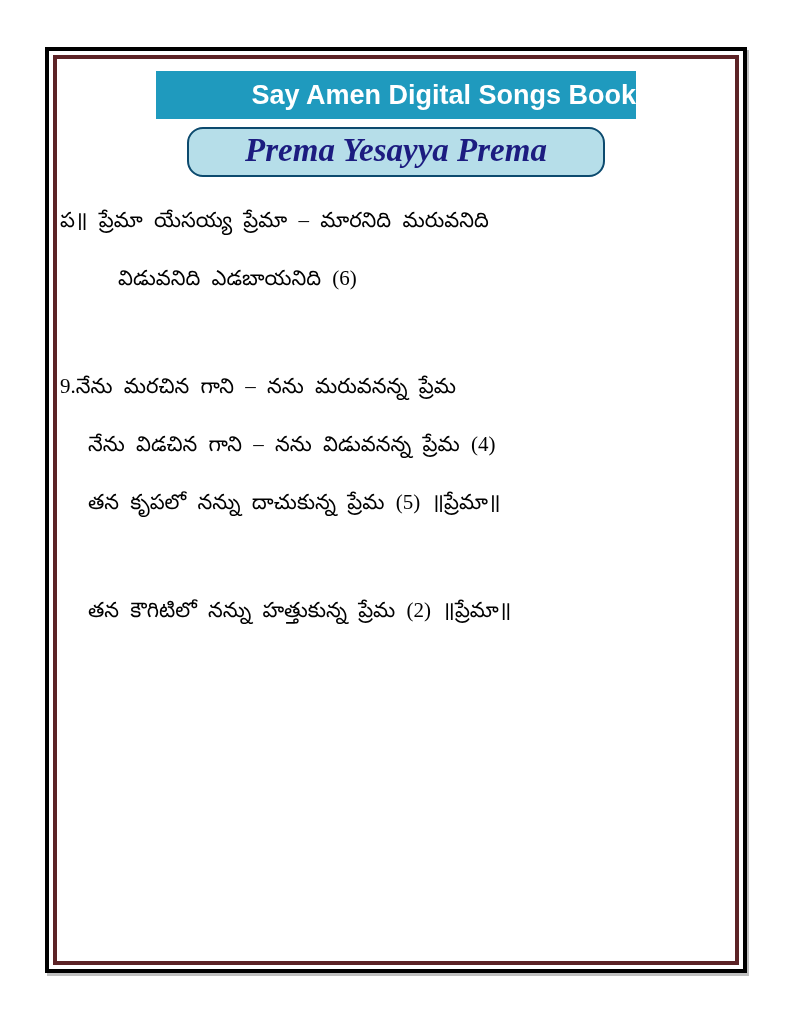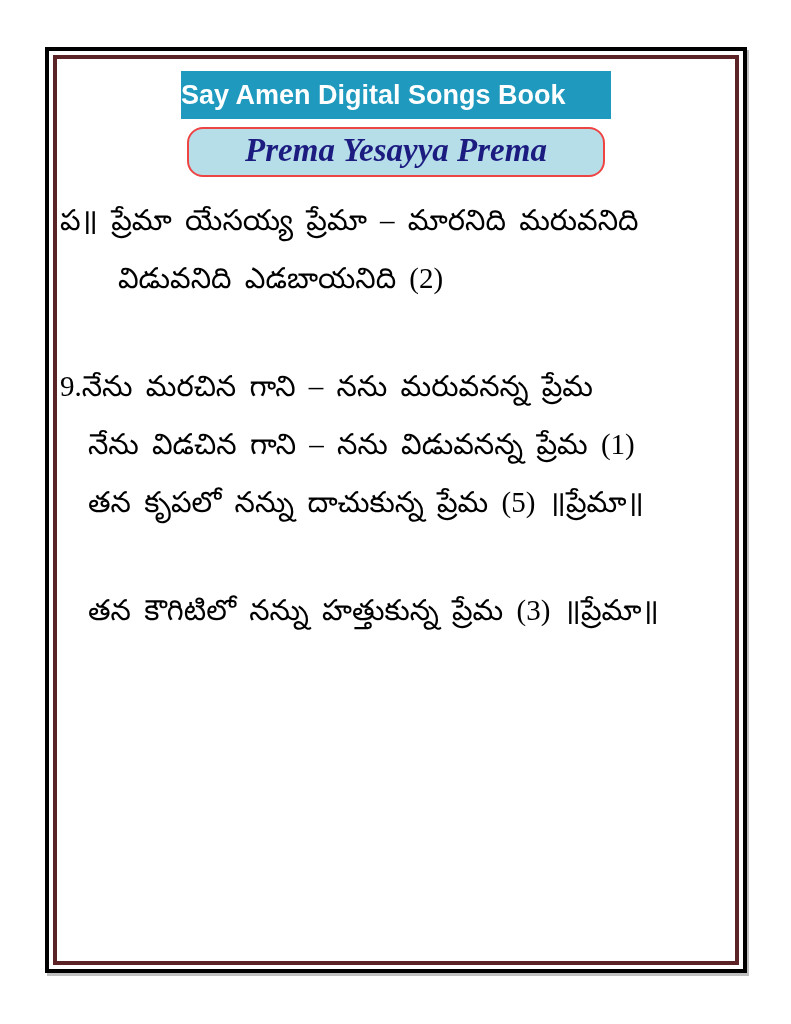--- a/index.html
+++ b/index.html
@@ -37,57 +37,57 @@
   }
   .content {
     position: absolute;
     left: 59px;
     top: 61px;
     width: 674px;
     height: 898px;
     overflow: hidden;
   }
   .banner {
-    width: 430px;
+    width: 480px;
     height: 48px;
     margin: 10px auto 0 auto;
     background: var(--banner-bg, #1F9ABE);
     color: var(--banner-text, #fff);
     font-family: "Liberation Sans", sans-serif;
     font-weight: bold;
     font-size: 27px;
     line-height: 48px;
-    text-align: left;
+    text-align: right;
     letter-spacing: 0px;
   }
   .title-box {
     width: 414px;
     height: 46px;
     margin: 8px auto 0 auto;
     background: var(--title-bg, #B6DEE9);
-    border: 2px solid #ef4444;
+    border: 2px solid #0c4a6e;
     border-radius: 16px;
     box-sizing: content-box;
     display: flex;
     align-items: center;
     justify-content: center;
   }
   .title-text {
     font-family: "Liberation Serif", serif;
     font-style: italic;
     font-weight: bold;
     font-size: 33px;
     color: var(--title-text, #1C1C80);
     padding-bottom: 4px;
   }
   .lyrics {
     margin-top: 14px;
     padding-left: 1px;
     color: var(--lyrics-text, #000);
-    font-size: 29px;
+    font-size: 21px;
     line-height: 58px;
     word-spacing: 6px;
   }
   .stanza {
     margin-bottom: 50px;
   }
   .line {
     white-space: nowrap;
   }
   .line.indent-0 { padding-left: 0; }
@@ -101,25 +101,25 @@
   <div class="frame-outer"></div>
   <div class="frame-inner"></div>
   <div class="content">
     <div class="banner">Say Amen Digital Songs Book</div>
     <div class="title-box">
       <span class="title-text">Prema Yesayya Prema</span>
     </div>
     <div class="lyrics">
         <div class="stanza">
           <div class="line indent-0">ప॥ ప్రేమా యేసయ్య ప్రేమా – మారనిది మరువనిది</div>
-          <div class="line indent-2">విడువనిది ఎడబాయనిది (2)</div>
+          <div class="line indent-2">విడువనిది ఎడబాయనిది (6)</div>
         </div>
         <div class="stanza">
           <div class="line indent-0">9.నేను మరచిన గాని – నను మరువనన్న ప్రేమ</div>
-          <div class="line indent-1">నేను విడచిన గాని – నను విడువనన్న ప్రేమ (1)</div>
+          <div class="line indent-1">నేను విడచిన గాని – నను విడువనన్న ప్రేమ (4)</div>
           <div class="line indent-1">తన కృపలో నన్ను దాచుకున్న ప్రేమ (5) ॥ప్రేమా॥</div>
         </div>
         <div class="stanza">
-          <div class="line indent-1">తన కౌగిటిలో నన్ను హత్తుకున్న ప్రేమ (3) ॥ప్రేమా॥</div>
+          <div class="line indent-1">తన కౌగిటిలో నన్ను హత్తుకున్న ప్రేమ (2) ॥ప్రేమా॥</div>
         </div>
       </div>
   </div>
 </div>
 
 </body></html>

